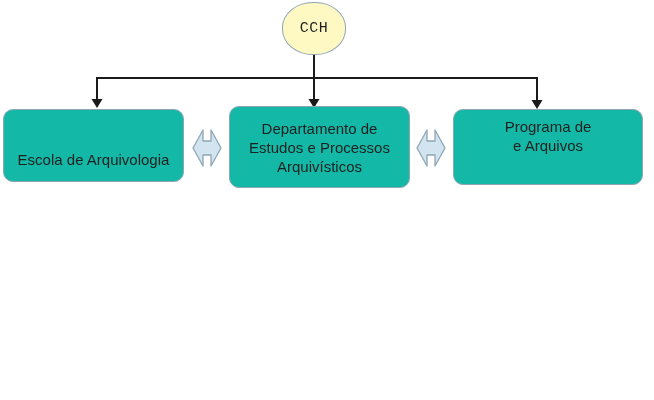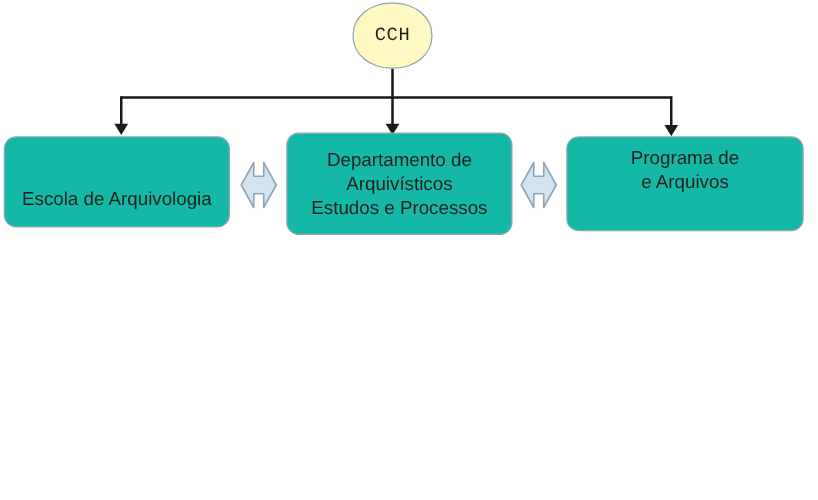--- a/index.html
+++ b/index.html
@@ -108,22 +108,22 @@
   <div class="box box1">
     <div class="node-line">Escola de Arquivologia</div>
   </div>
 
   <svg class="dbl-arrow a1" viewBox="0 0 30 38" xmlns="http://www.w3.org/2000/svg">
     <polygon points="1,19 11,1 11,12 19,12 19,1 29,19 19,37 19,26 11,26 11,37" fill="#d3e4f1" stroke="#8fa5b5" stroke-width="1.3" stroke-linejoin="round"></polygon>
   </svg>
 
   <div class="box box2">
     <div class="node-line">Departamento de</div>
+    <div class="node-line">Estudos e Processos</div>
     <div class="node-line">Arquivísticos</div>
-    <div class="node-line">Estudos e Processos</div>
   </div>
 
   <svg class="dbl-arrow a2" viewBox="0 0 30 38" xmlns="http://www.w3.org/2000/svg">
     <polygon points="1,19 11,1 11,12 19,12 19,1 29,19 19,37 19,26 11,26 11,37" fill="#d3e4f1" stroke="#8fa5b5" stroke-width="1.3" stroke-linejoin="round"></polygon>
   </svg>
 
   <div class="box box3">
     <div class="clip">
       <div class="node-line">Programa de</div>
       <div class="node-line">e Arquivos</div>

